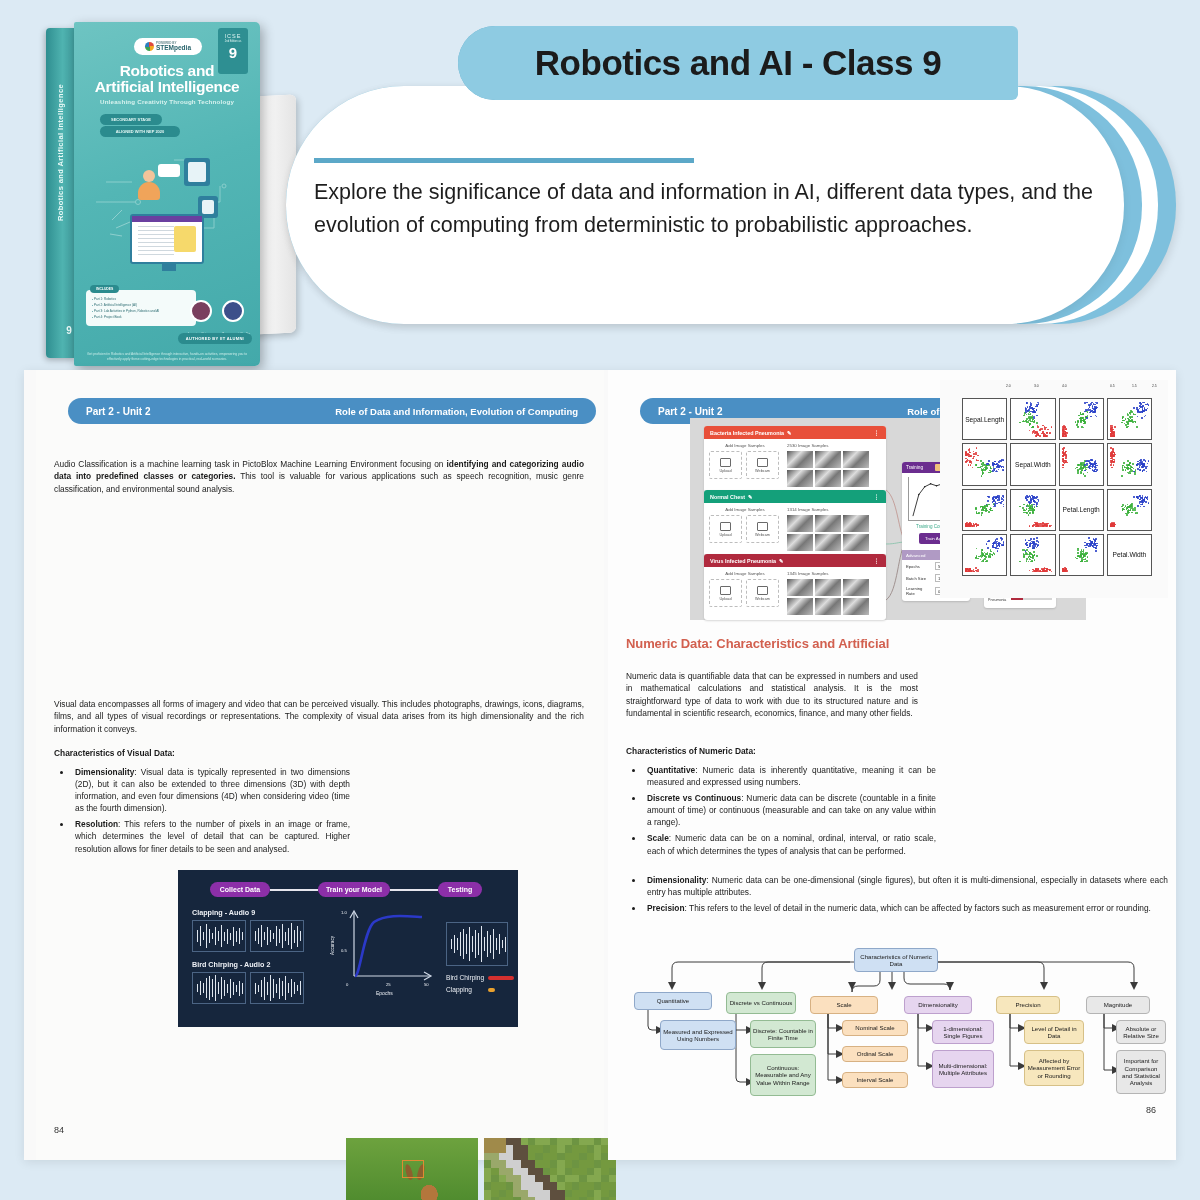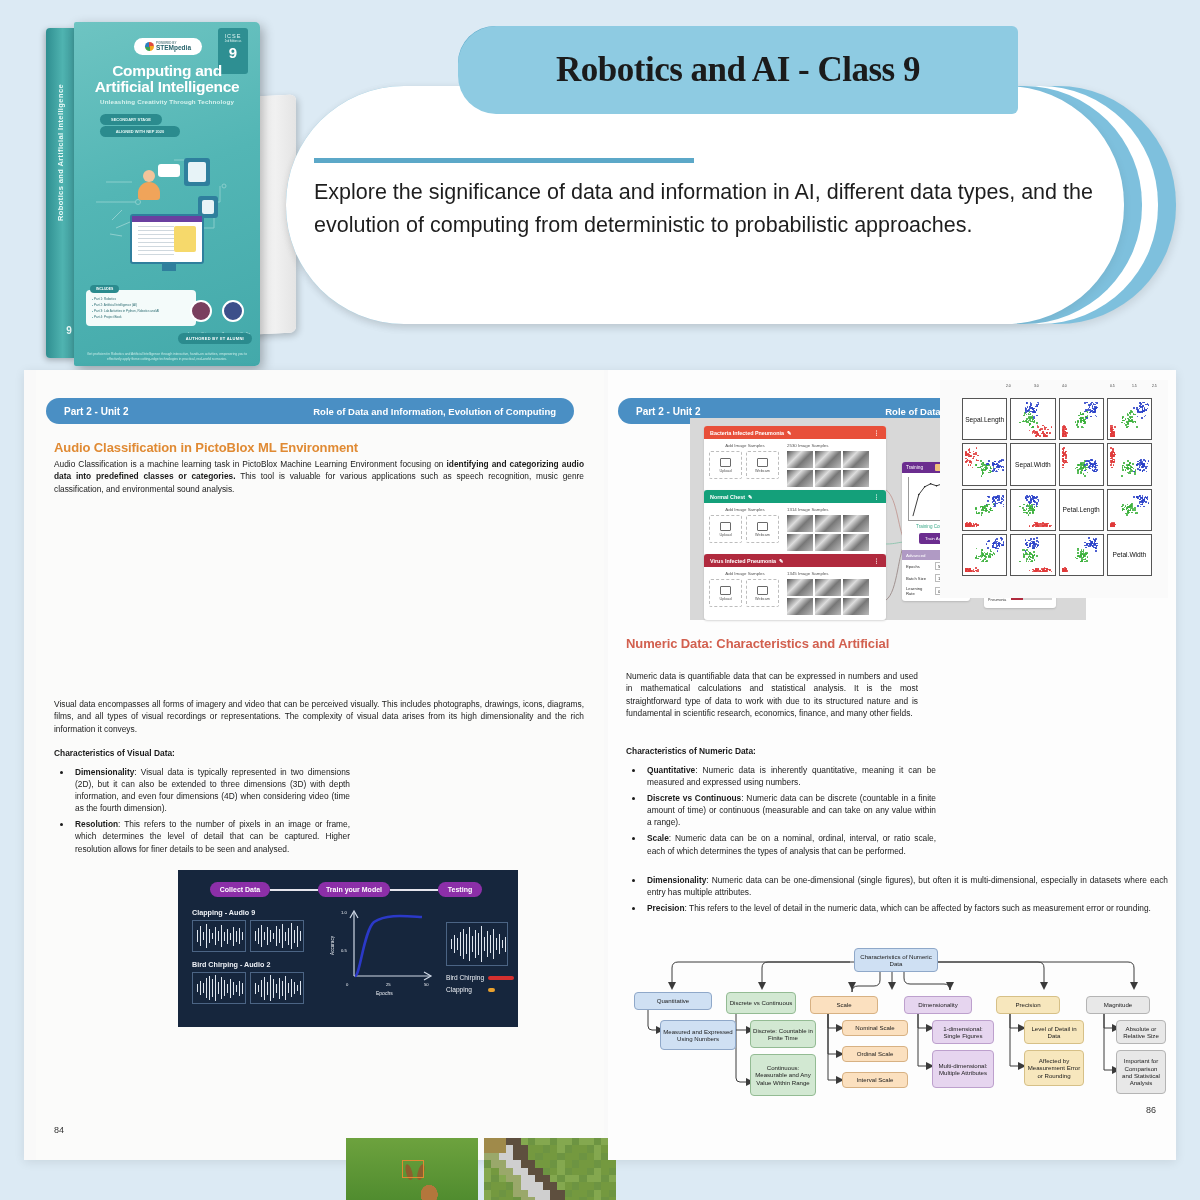--- a/index.html
+++ b/index.html
@@ -118,40 +118,40 @@
   
   .stack-c3 { position: absolute; left: 286px; top: 86px; width: 890px; height: 238px;
               background: #7ec0dd; border-radius: 118px; box-shadow: 2px 3px 8px rgba(0,0,0,.1);}
   .stack-c2 { position: absolute; left: 286px; top: 86px; width: 872px; height: 238px;
               background: #ffffff; border-radius: 118px; }
   .stack-c1 { position: absolute; left: 286px; top: 86px; width: 856px; height: 238px;
               background: #7ec0dd; border-radius: 118px; }
   .card-main { position: absolute; left: 286px; top: 86px; width: 838px; height: 238px;
                background: #ffffff; border-radius: 118px;
                box-shadow: 0 3px 10px rgba(0,0,0,.07); }
-  .class-tab { position: absolute; left: 458px; top: 26px; width: 560px; height: 88px;
+  .class-tab { position: absolute; left: 458px; top: 26px; width: 560px; height: 74px;
                background: #8ecbe2; border-radius: 38px 6px 6px 38px;
-               display: flex; align-items: center; justify-content: center; font-family: Liberation Serif, serif; }
+               display: flex; align-items: center; justify-content: center; }
   .class-tab-sq { position:absolute; left:458px; top:26px; width:120px; height:74px; background:#5ca8c8;
                border-radius: 38px 0 0 38px;}
   .class-tab-t { position: relative; color: #1b1b1b; font-size: 35px; font-weight: bold; letter-spacing:-.5px; }
   .card-title { position: absolute; left: 314px; top: 118px; width: 760px;
                 font-size: 28.5px; font-weight: bold; color: #1a1a1a; letter-spacing: -.4px; }
   .card-rule { position: absolute; left: 314px; top: 158px; width: 380px; height: 5px; background: #5ca8c8; }
   .card-body { position: absolute; left: 314px; top: 176px; width: 796px;
                font-size: 21.5px; line-height: 1.52; color: #1e1e1e; }
 
   
   #spread { position: absolute; left: 24px; top: 370px; width: 1152px; height: 790px;
             background: #f9f9f9; box-shadow: 0 2px 10px rgba(0,0,0,.09); }
   .page { position: absolute; top: 0; width: 568px; height: 790px; background: #fbfbfa; }
   .page.left { left: 12px; }
   .page.right { left: 584px; background:#fdfdfd; }
 
-  .runhead { position: absolute; left: 10px; top: 28px; width: 528px; height: 26px;
+  .runhead { position: absolute; left: 32px; top: 28px; width: 528px; height: 26px;
              background: #4a8fc4; border-radius: 13px; display: flex; align-items: center;
              justify-content: space-between; padding: 0 18px; }
   .runhead .lft { color: #fff; font-size: 10px; font-weight: bold; }
   .runhead .rgt { color: #fff; font-size: 9.5px; font-weight: bold; }
 
   h2.sec { font-size: 13px; font-weight: bold; letter-spacing: -.1px; }
   .sec.orange { color: #e08a33; }
   .sec.red { color: #d2604f; }
   p.body { font-size: 8.35px; line-height: 1.48; color: #1b1b1b; text-align: justify; }
   p.body b { font-weight: bold; }
@@ -290,21 +290,21 @@
         <span class="sp">
           <span class="tiny">POWERED BY</span>
           <span>STEMpedia</span>
         </span>
       </div>
       <div class="bf-badge">
         <div class="b1">ICSE</div>
         <div class="b2">2nd Edition as</div>
         <div class="b3">9</div>
       </div>
-      <div class="bf-t1">Computing and</div>
+      <div class="bf-t1">Robotics and</div>
       <div class="bf-t2">Artificial Intelligence</div>
       <div class="bf-sub">Unleashing Creativity Through Technology</div>
       <div class="bf-pill p1">SECONDARY STAGE</div>
       <div class="bf-pill p2">ALIGNED WITH NEP 2020</div>
 
       <div class="bf-art">
         <svg class="bf-wires" width="162" height="140" viewBox="0 0 162 140">
           <g stroke="#bfe6e3" stroke-width="1" fill="none">
             <path d="M10 60 h40 M20 40 h26 M88 18 h16 v10 M134 44 v16 h-22 M128 72 v14 h-16"></path>
             <circle cx="52" cy="60" r="2.5"></circle>
@@ -362,21 +362,20 @@
 </div>
 
 <div id="spread">
 
   <div class="page left">
     <div class="runhead">
       <span class="lft">Part 2 - Unit 2</span>
       <span class="rgt">Role of Data and Information, Evolution of Computing</span>
     </div>
 
-    <h2 class="sec orange" style="position:absolute;left:18px;top:70px;width:530px">Audio Classification in PictoBlox ML Environment</h2>
 
     <p class="body" style="position:absolute;left:18px;top:88px;width:530px"><span>Audio Classification is a machine learning task in PictoBlox Machine Learning Environment focusing on </span><b>identifying and categorizing audio data into predefined classes or categories.</b><span> This tool is valuable for various applications such as speech recognition, music genre classification, and environmental sound analysis.</span></p>
 
     <div class="audiofig">
       <div class="apill" style="left:32px;width:60px">Collect Data</div>
       <div class="aline" style="left:92px;width:48px"></div>
       <div class="apill" style="left:140px;width:72px">Train your Model</div>
       <div class="aline" style="left:212px;width:48px"></div>
       <div class="apill" style="left:260px;width:44px">Testing</div>
 

